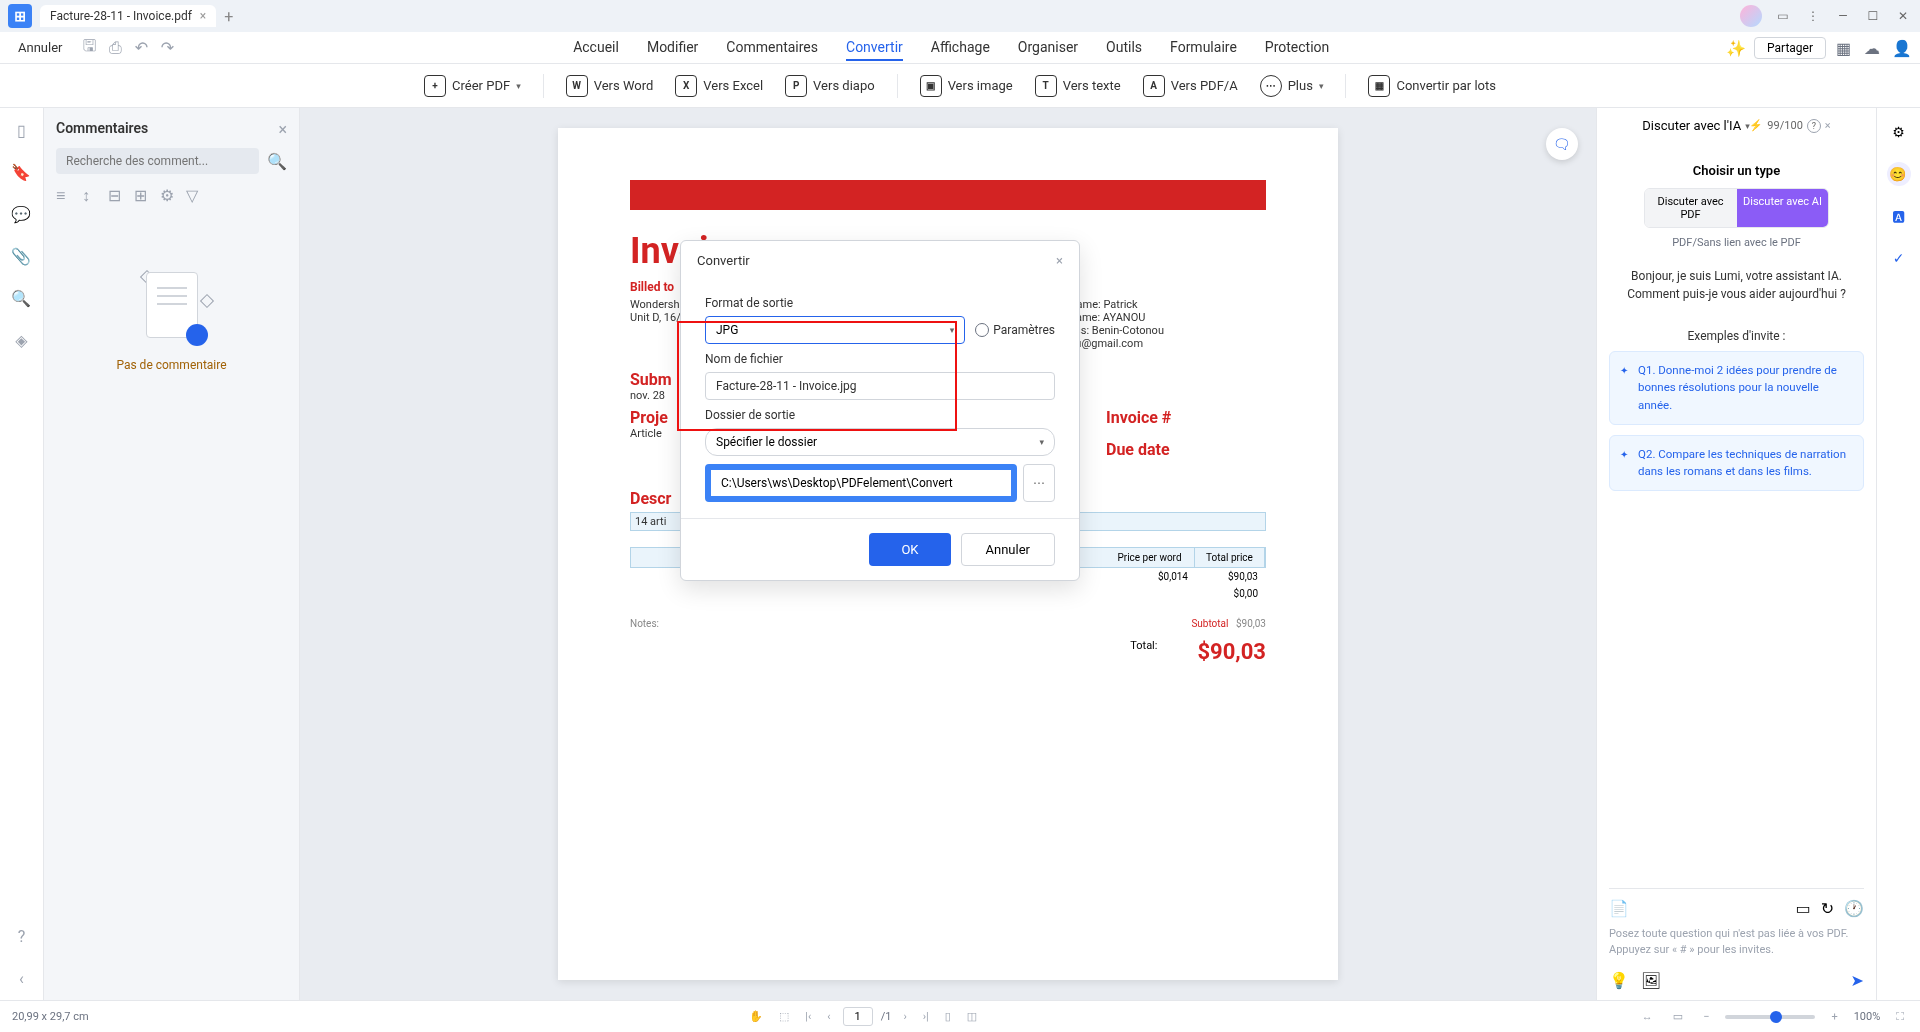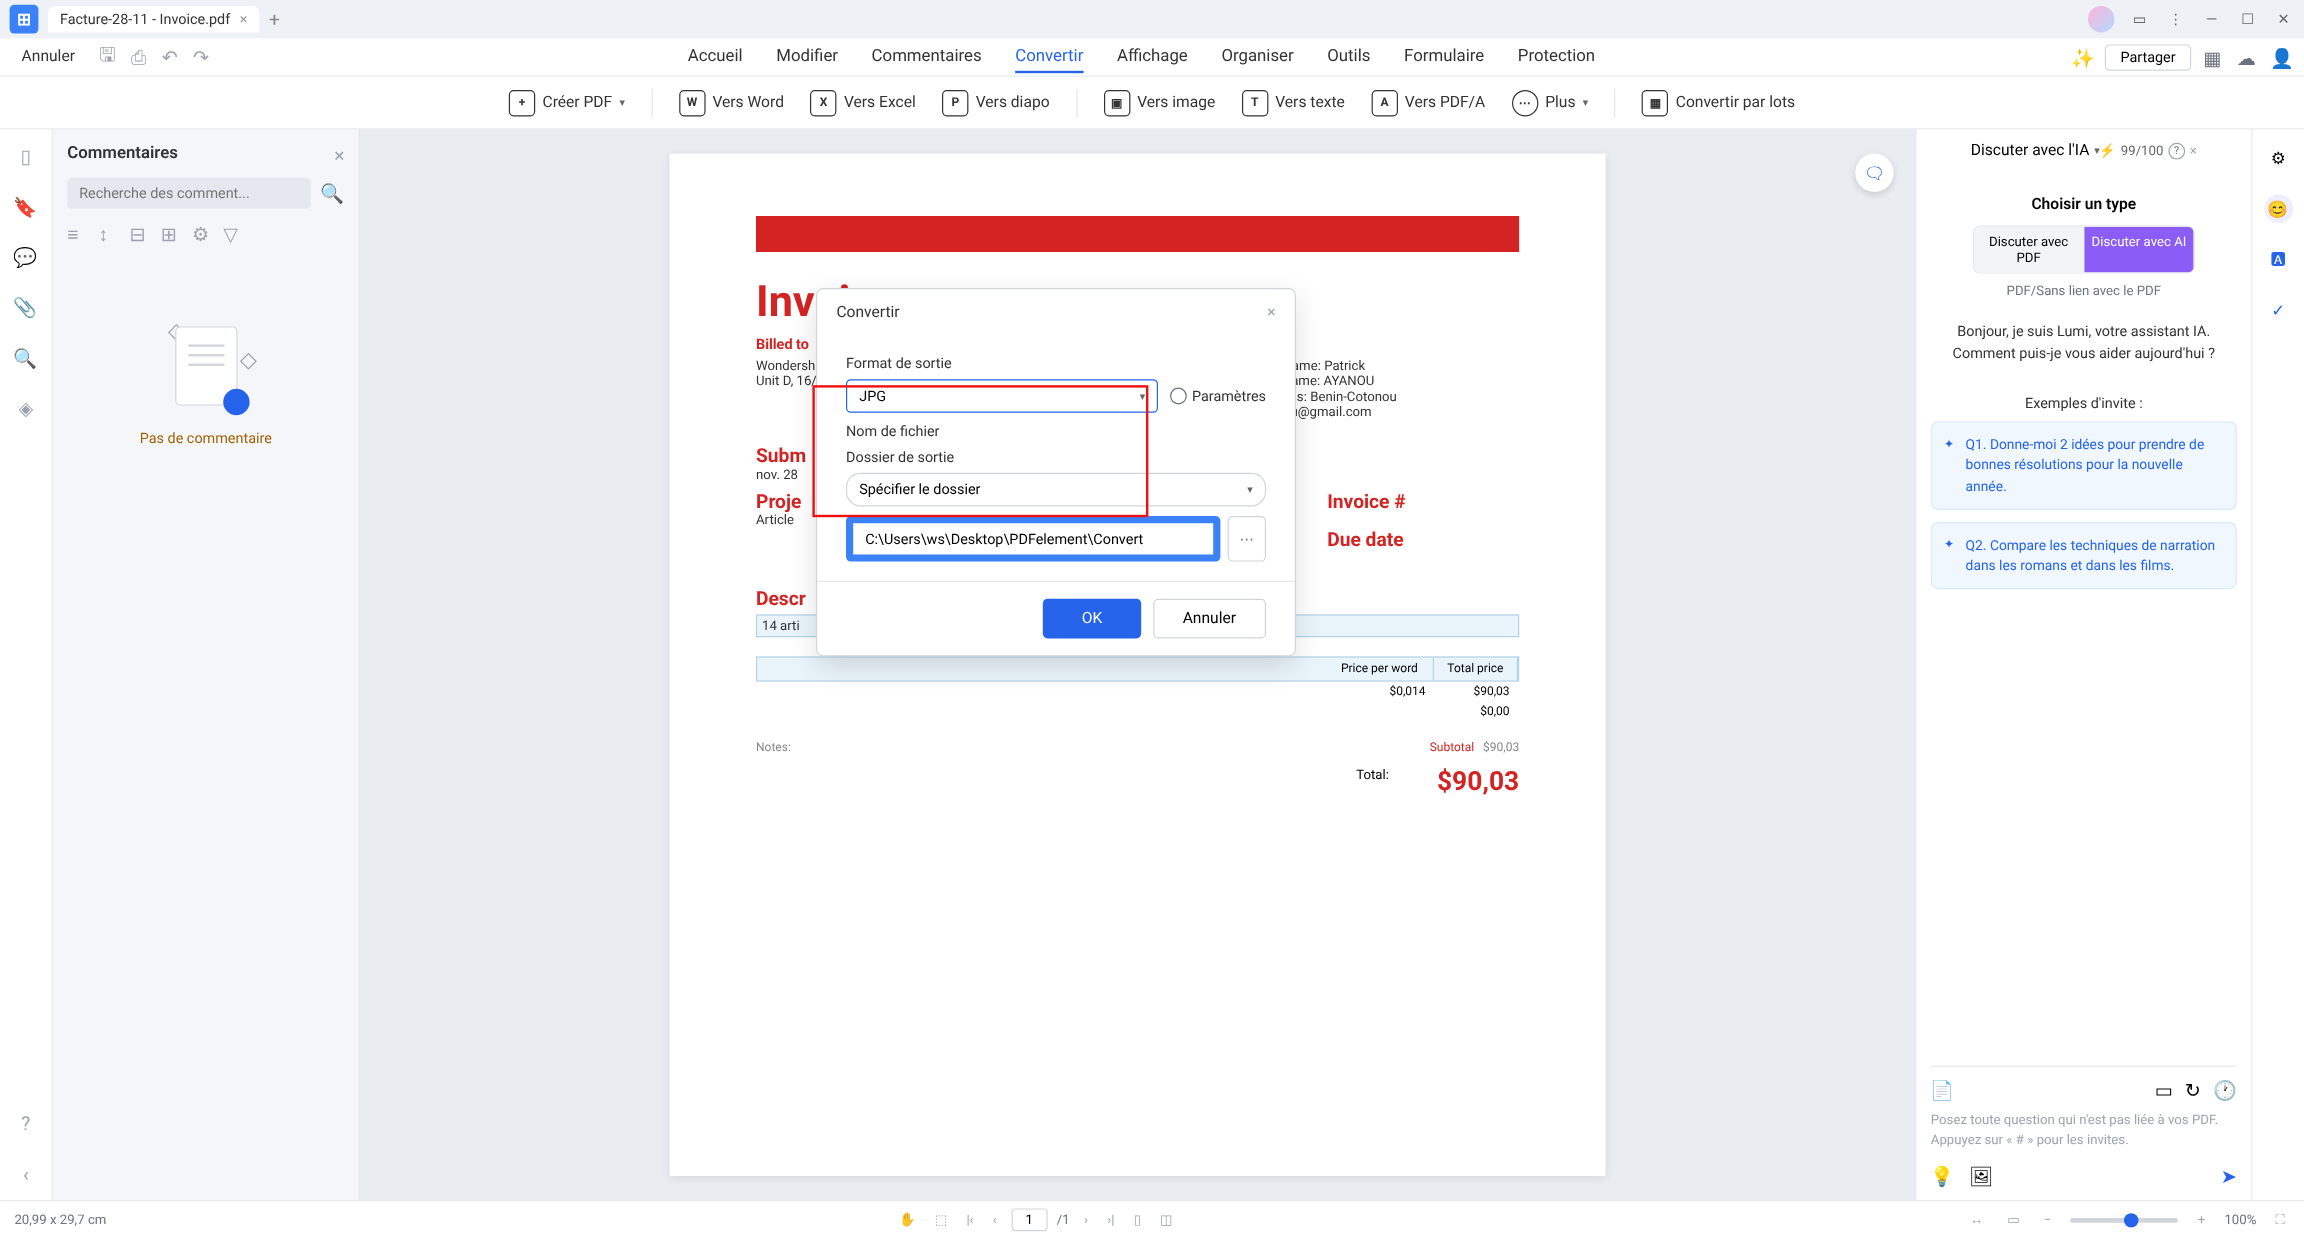--- a/index.html
+++ b/index.html
@@ -428,20 +428,21 @@
       <div class="format-select">
         <span>JPG</span>
         <span class="chevron-small">▾</span>
       </div>
       <div class="params-link">
         <div class="gear"></div>
         <span>Paramètres</span>
       </div>
     </div>
     <div class="field-label">Nom de fichier</div>
+    <input class="text-input" value="Facture-28-11 - Invoice.jpg" style="">
     <div class="field-label">Dossier de sortie</div>
     <div class="folder-select">
       <span>Spécifier le dossier</span>
       <span class="chevron-small">▾</span>
     </div>
     <div style="height:8px"></div>
     <div class="path-row">
       <input class="path-input" value="C:\Users\ws\Desktop\PDFelement\Convert" style="">
       <button class="browse-btn">⋯</button>
     </div>

